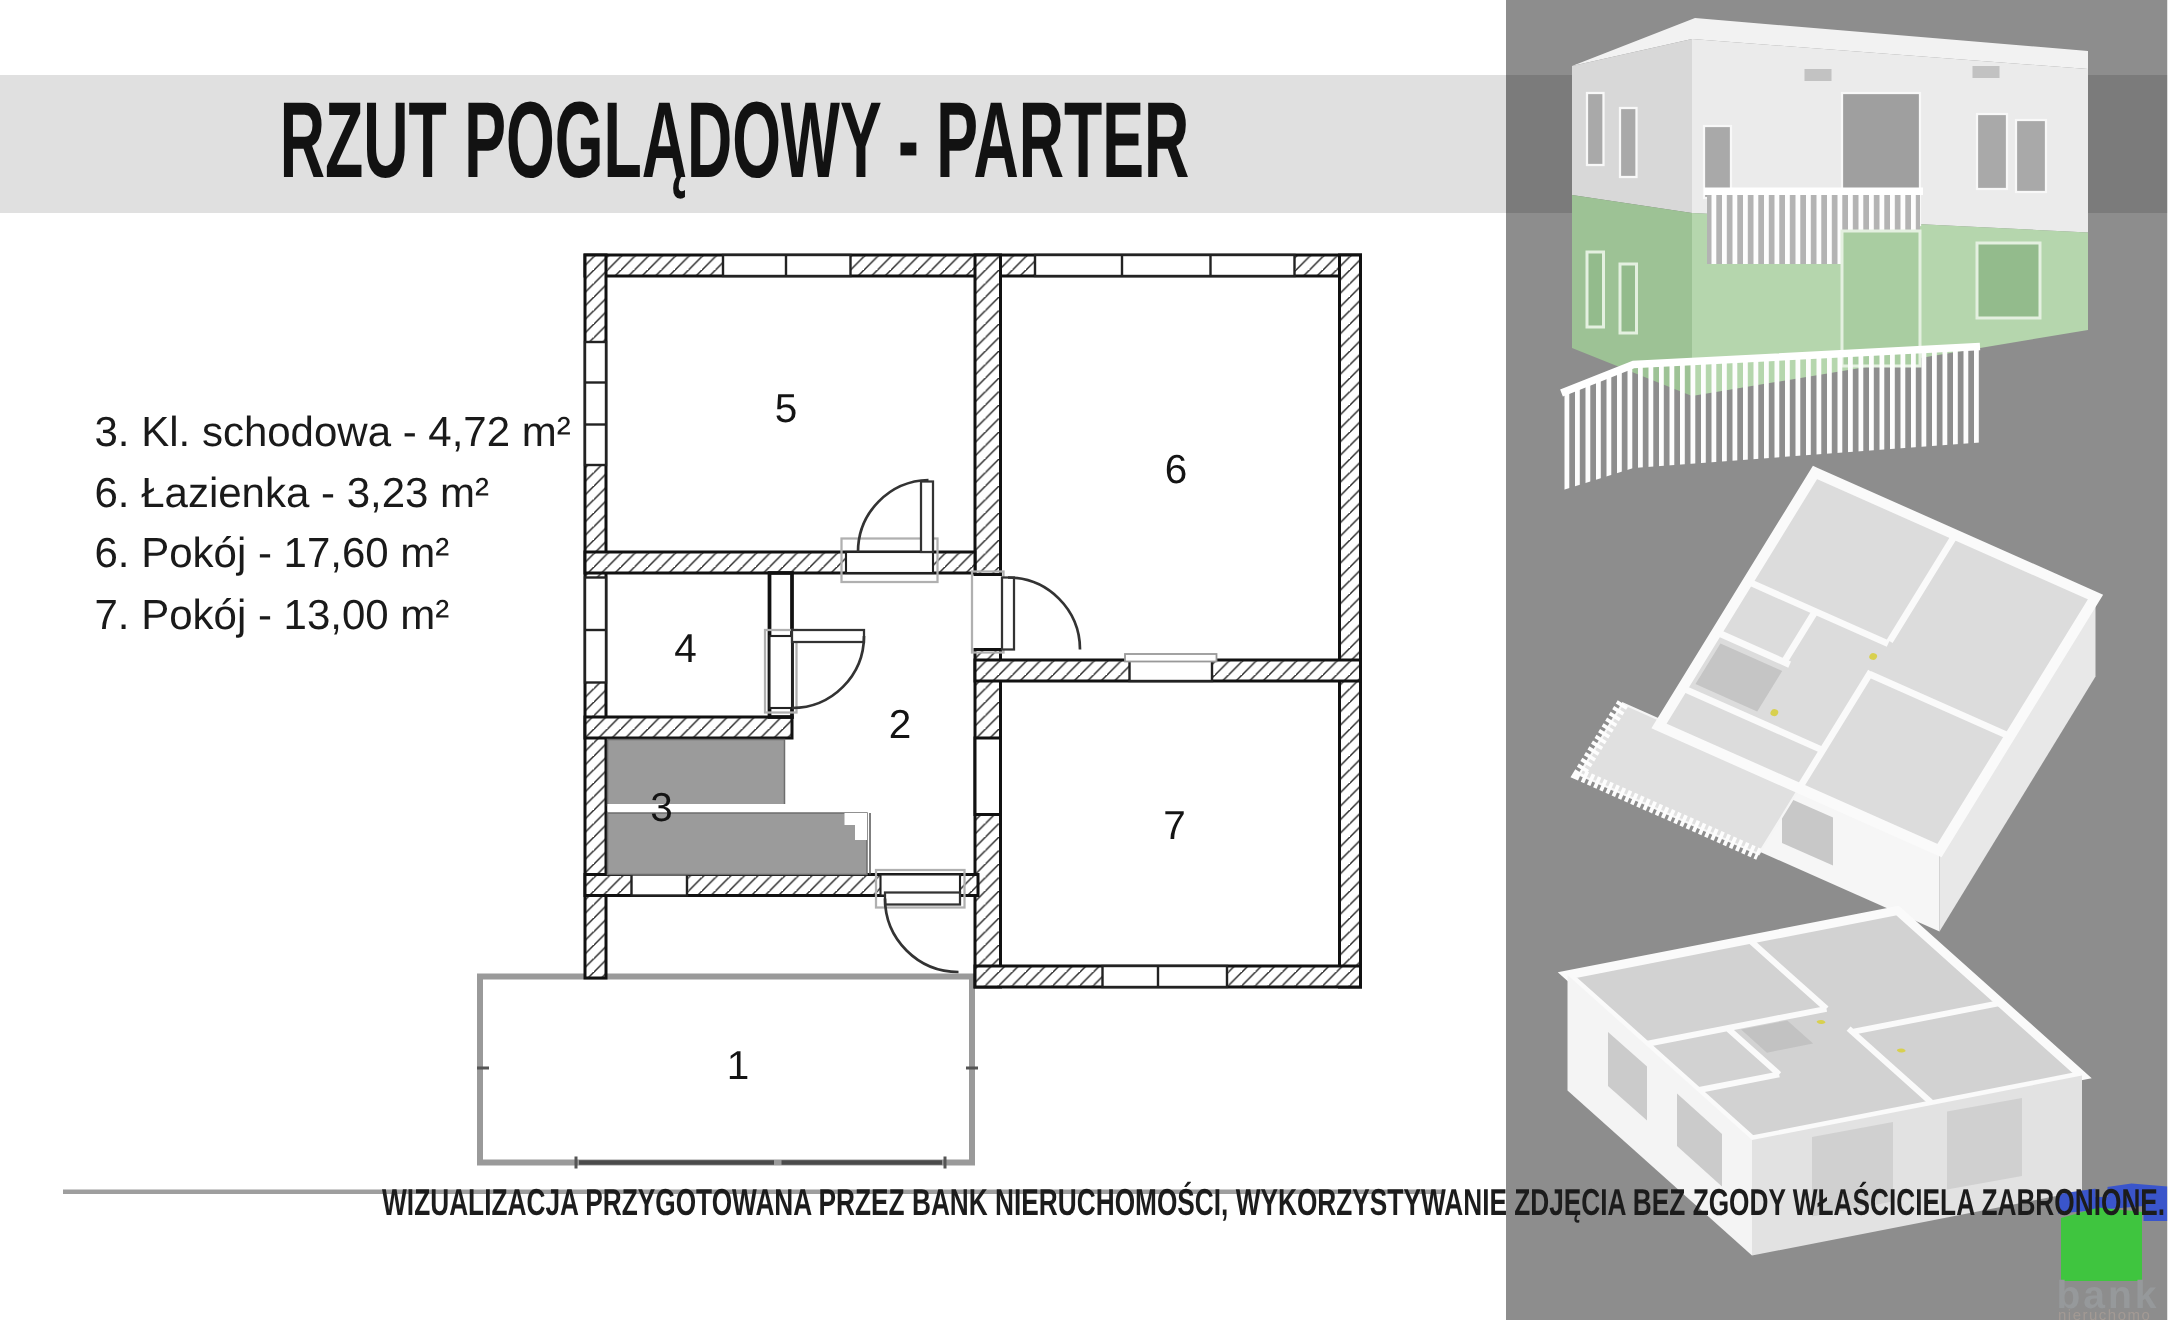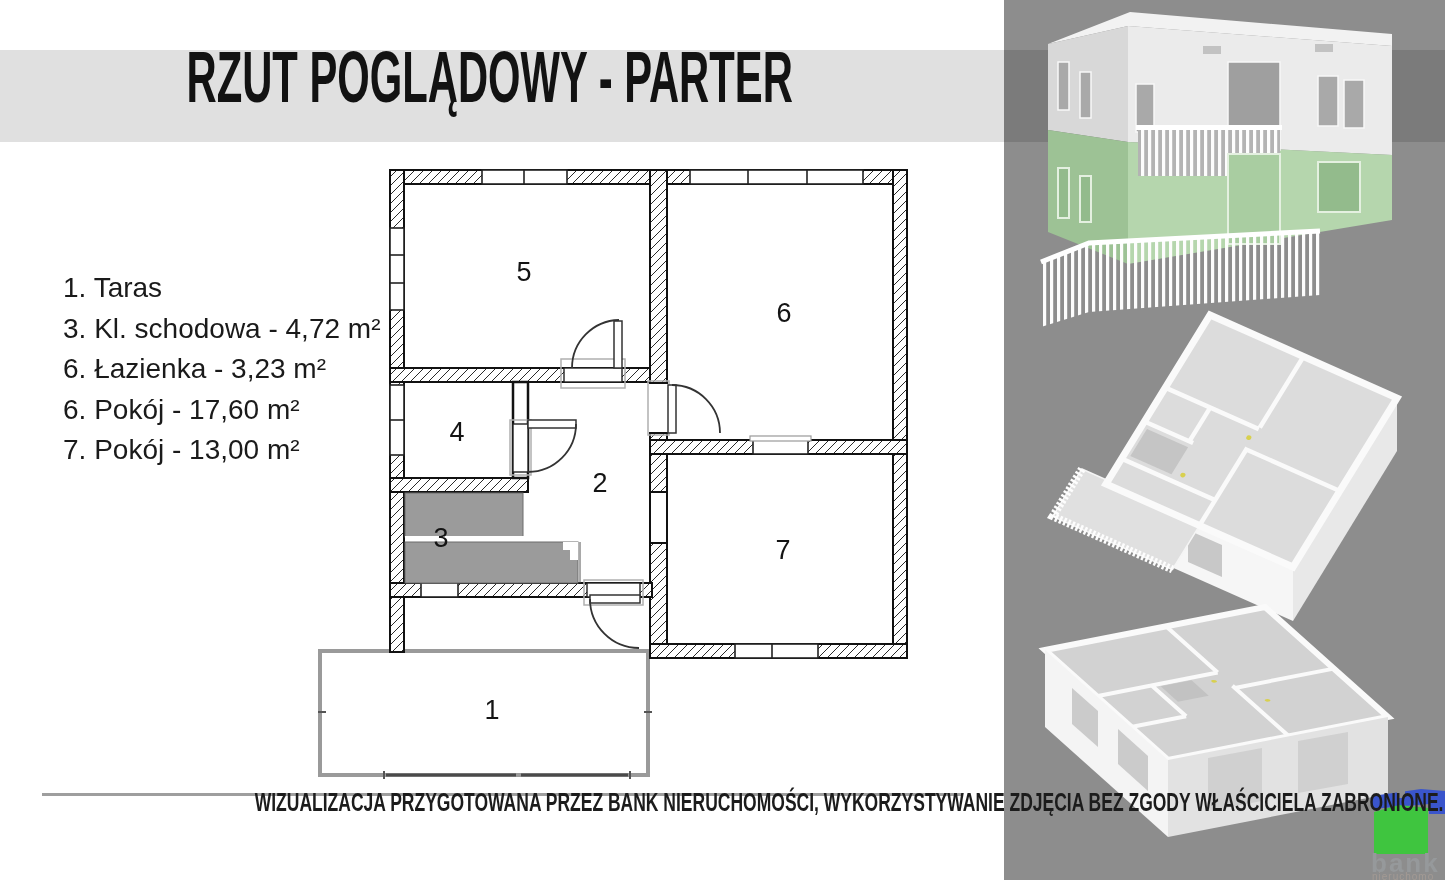--- a/index.html
+++ b/index.html
@@ -10,21 +10,21 @@
   }
   .right-panel{
     position:absolute;left:1004px;top:0;width:441px;height:880px;
     background:#8d8d8d;z-index:0;
   }
   .title-band{
     position:absolute;left:0;top:50px;width:1445px;height:92px;
     background:rgba(0,0,0,0.12);z-index:1;
   }
   .title-wrap{
-    position:absolute;left:0;top:43px;width:980px;height:68px;z-index:2;
+    position:absolute;left:0;top:60px;width:980px;height:68px;z-index:2;
     display:flex;align-items:center;justify-content:center;
   }
   .title-wrap .title{
     display:inline-block;white-space:nowrap;
     font-size:72px;font-weight:700;color:#121212;letter-spacing:0px;
     transform:scaleX(0.58);transform-origin:center center;
   }
   .legend{
     position:absolute;left:63px;top:268px;z-index:2;
     font-size:28px;line-height:40.5px;color:#1a1a1a;
@@ -49,21 +49,20 @@
 <body>
 
 <div class="right-panel"></div>
 <div class="title-band"></div>
 
 <div class="title-wrap">
   <span class="title">RZUT POGLĄDOWY - PARTER</span>
 </div>
 
 <div class="legend">
-  <div>1. Taras</div>
   <div>3. Kl. schodowa - 4,72 m²</div>
   <div>6. Łazienka - 3,23 m²</div>
   <div>6. Pokój - 17,60 m²</div>
   <div>7. Pokój - 13,00 m²</div>
 </div>
 
 <svg class="fp-svg" width="625" height="625" viewBox="300 160 625 625">
   <defs>
     <pattern id="hatch" width="9" height="9" patternUnits="userSpaceOnUse">
       <rect width="9" height="9" fill="#ffffff"></rect>

